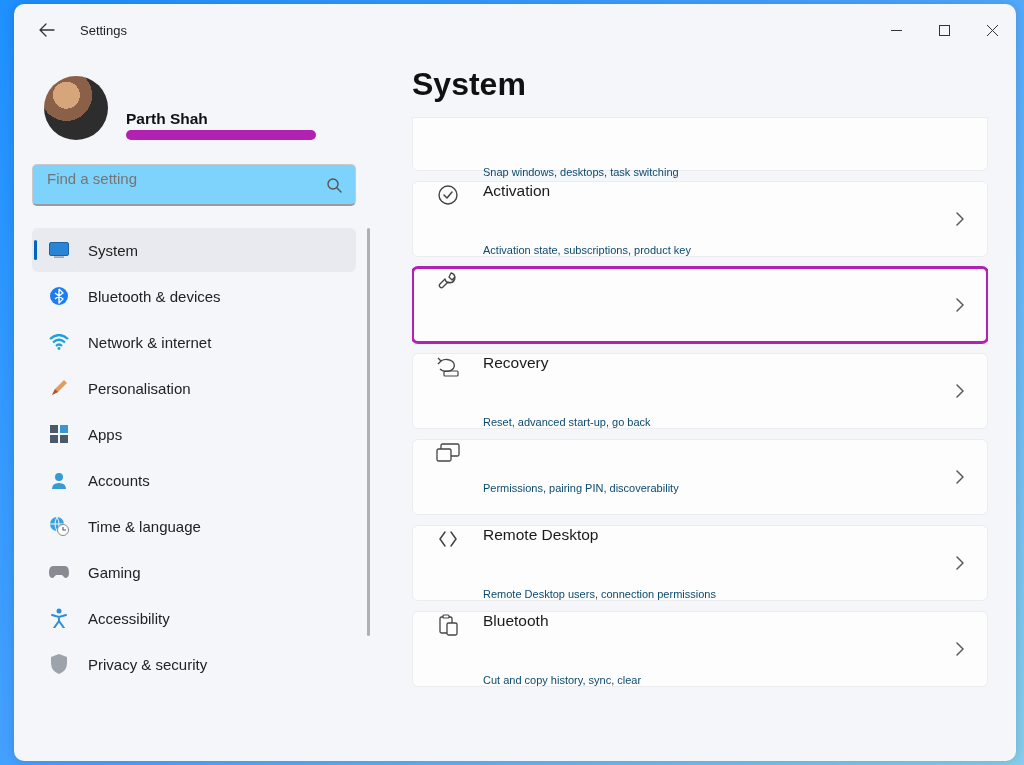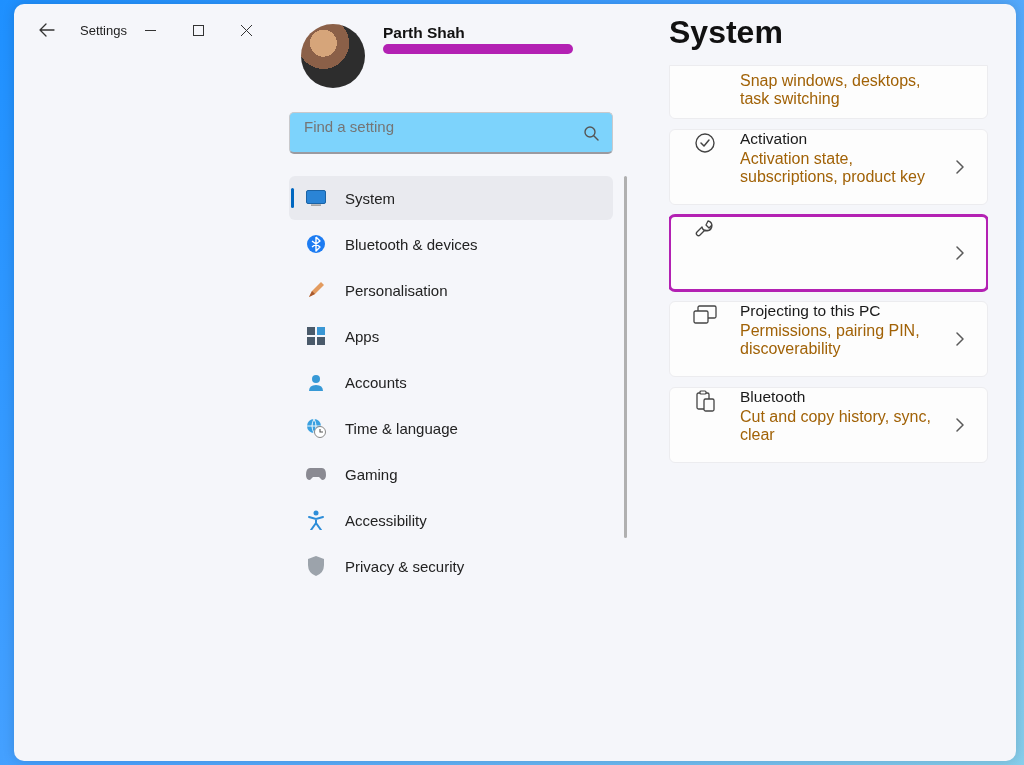--- a/index.html
+++ b/index.html
@@ -1,25 +1,25 @@
 <!DOCTYPE html>
 <html><head>
   <meta charset="utf-8">
   <style>
     * { margin: 0; padding: 0; box-sizing: border-box; font-family: 'Segoe UI', -apple-system, sans-serif; }
     body { width: 1024px; height: 765px; background: linear-gradient(135deg, #1e90ff 0%, #4ba3ff 50%, #87ceeb 100%); overflow: hidden; position: relative; }
-    .window { position: absolute; top: 4px; left: 14px; right: 8px; bottom: 4px; background: #f5f6fa; border-radius: 10px; overflow: hidden; display: flex; flex-direction: row; box-shadow: 0 0 12px rgba(0,0,0,0.15); }
+    .window { position: absolute; top: 4px; left: 14px; right: 8px; bottom: 4px; background: #f5f6fa; border-radius: 10px; overflow: hidden; display: flex; flex-direction: column; box-shadow: 0 0 12px rgba(0,0,0,0.15); }
     .titlebar { display: flex; align-items: center; height: 52px; padding-left: 18px; }
     .back-btn { width: 30px; height: 30px; display: flex; align-items: center; justify-content: center; margin-right: 18px; cursor: pointer; border-radius: 4px; }
     .app-title { font-size: 13px; color: #222; }
     .win-controls { margin-left: auto; display: flex; }
     .win-btn { width: 48px; height: 40px; display: flex; align-items: center; justify-content: center; cursor: pointer; }
     .body { flex: 1; display: flex; overflow: hidden; }
     .sidebar { width: 360px; padding: 20px 18px 0 18px; display: flex; flex-direction: column; overflow-y: auto; }
-    .user-row { display: flex; align-items: flex-start; margin-bottom: 24px; padding-left: 12px; position: relative; }
+    .user-row { display: flex; align-items: flex-end; margin-bottom: 24px; padding-left: 12px; position: relative; }
     .avatar { width: 64px; height: 64px; border-radius: 50%; background: radial-gradient(circle at 35% 30%, #d6a57a 0 22%, #8b6048 22% 42%, #2d2d2d 42% 100%); flex-shrink: 0; }
     .user-col { margin-left: 18px; }
     .user-name { font-weight: 600; font-size: 15.5px; color: #111; }
     .redact { display: block; width: 190px; height: 10px; background: #b321b3; border-radius: 5px; margin-top: 2px; }
     .search-wrap { position: relative; margin-bottom: 22px; }
     .search-input { width: 100%; height: 42px; border: 1px solid #c9c9cc; border-bottom: 2px solid #9a9aa0; border-radius: 5px; padding: 0 42px 12px 14px; font-size: 15px; background: #7dd3fc; outline: none; }
     .search-icon { position: absolute; right: 14px; top: 50%; transform: translateY(-50%); color: #555; }
     .nav { display: flex; flex-direction: column; gap: 2px; position: relative; }
     .nav-item { display: flex; align-items: center; height: 44px; padding-left: 16px; border-radius: 6px; cursor: pointer; position: relative; }
     .nav-item.active { background: #e9eaef; }
@@ -31,21 +31,21 @@
     .page-title { font-size: 32px; font-weight: 600; color: #111; margin-bottom: 14px; }
     .cards-wrap { position: relative; flex: 1; overflow: hidden; }
     .cards { display: flex; flex-direction: column; gap: 10px; }
     .card { background: #fdfdfd; border: 1px solid #ececef; border-radius: 6px; height: 76px; display: flex; align-items: flex-start; padding: 0 50px 0 22px; cursor: pointer; position: relative; }
     .card.continued { border-top-left-radius: 0; border-top-right-radius: 0; height: 54px; align-items: flex-start; padding-top: 6px; }
     .card.highlight { outline: 3px solid #b321b3; outline-offset: -2px; }
     .card-icon { width: 26px; height: 26px; display: flex; align-items: center; justify-content: center; color: #444; margin-right: 22px; flex-shrink: 0; }
     .card-icon.continued-icon { width:26px; height:14px; margin-right:22px; }
     .card-text { display: flex; flex-direction: column; gap: 2px; }
     .card-title { font-size: 15.5px; color: #1a1a1a; }
-    .card-sub { font-size: 16px; color: #a16207; }
+    .card-sub { font-size: 11px; color: #0c4a6e; margin-top: 42px; }
     .chev { position: absolute; right: 22px; top: 50%; transform: translateY(-50%); color: #5a5a5a; }
     svg { display: block; }
   </style>
 </head>
 <body>
 
 <div class="window">
   <div class="titlebar">
     <div class="back-btn">
       <svg width="16" height="16" viewBox="0 0 16 16">
@@ -106,20 +106,31 @@
           <span class="nav-icon">
               <svg width="18" height="18" viewBox="0 0 18 18">
                 <circle cx="9" cy="9" r="9" fill="#1d7cf2"></circle>
                 <path d="M9 2 V16 L13 12 L5 6 M9 2 L13 6 L5 12" stroke="#fff" stroke-width="1.4" fill="none" stroke-linejoin="round"></path>
               </svg>
             </span>
           <span class="nav-label">Bluetooth &amp; devices</span>
         </div>
         <div class="nav-item">
           <span class="nav-icon">
+              <svg width="20" height="16" viewBox="0 0 20 16">
+                <path d="M1 5 Q10 -3 19 5" stroke="#1aa1e0" stroke-width="2.2" fill="none"></path>
+                <path d="M4 8.5 Q10 3 16 8.5" stroke="#1aa1e0" stroke-width="2.2" fill="none"></path>
+                <path d="M7 12 Q10 9 13 12" stroke="#1aa1e0" stroke-width="2.2" fill="none"></path>
+                <circle cx="10" cy="14.5" r="1.4" fill="#1aa1e0"></circle>
+              </svg>
+            </span>
+          <span class="nav-label">Network &amp; internet</span>
+        </div>
+        <div class="nav-item">
+          <span class="nav-icon">
               <svg width="20" height="20" viewBox="0 0 20 20">
                 <path d="M3 17 L6 11 L15 2 L18 5 L9 14 Z" fill="#e39b5f"></path>
                 <path d="M3 17 L6 11 L9 14 Z" fill="#a85a2f"></path>
               </svg>
             </span>
           <span class="nav-label">Personalisation</span>
         </div>
         <div class="nav-item">
           <span class="nav-icon">
               <svg width="18" height="18" viewBox="0 0 18 18">
@@ -218,39 +229,73 @@
               </span>
             <div class="card-text">
             </div>
             <span class="chev">
                 <svg width="9" height="14" viewBox="0 0 9 14">
                   <path d="M1 1 L7 7 L1 13" stroke="#5a5a5a" stroke-width="1.5" fill="none" stroke-linecap="round" stroke-linejoin="round"></path>
                 </svg>
               </span>
           </div>
 
+          <div class="card">
+            <span class="card-icon">
+                <svg width="24" height="20" viewBox="0 0 24 20">
+                  <path d="M5 4 A8 6 0 1 1 4 12" stroke="#444" stroke-width="1.4" fill="none"></path>
+                  <path d="M2 1 L5 4 L2 7" stroke="#444" stroke-width="1.4" fill="none" stroke-linejoin="round"></path>
+                  <rect x="8" y="14" width="14" height="5" rx="1" stroke="#444" stroke-width="1.2" fill="none"></rect>
+                </svg>
+              </span>
+            <div class="card-text">
+              <div class="card-title">Recovery</div>
+              <div class="card-sub">Reset, advanced start-up, go back</div>
+            </div>
+            <span class="chev">
+                <svg width="9" height="14" viewBox="0 0 9 14">
+                  <path d="M1 1 L7 7 L1 13" stroke="#5a5a5a" stroke-width="1.5" fill="none" stroke-linecap="round" stroke-linejoin="round"></path>
+                </svg>
+              </span>
+          </div>
 
           <div class="card">
             <span class="card-icon">
                 <svg width="24" height="20" viewBox="0 0 24 20">
                   <rect x="5" y="1" width="18" height="12" rx="1.5" stroke="#444" stroke-width="1.3" fill="none"></rect>
                   <rect x="1" y="6" width="14" height="12" rx="1.5" stroke="#444" stroke-width="1.3" fill="#fdfdfd"></rect>
                 </svg>
               </span>
             <div class="card-text">
-              <div class="card-title">Projecting to this PC</div>
               <div class="card-sub">Permissions, pairing PIN, discoverability</div>
             </div>
             <span class="chev">
                 <svg width="9" height="14" viewBox="0 0 9 14">
                   <path d="M1 1 L7 7 L1 13" stroke="#5a5a5a" stroke-width="1.5" fill="none" stroke-linecap="round" stroke-linejoin="round"></path>
                 </svg>
               </span>
           </div>
 
+          <div class="card">
+            <span class="card-icon">
+                <svg width="22" height="20" viewBox="0 0 22 20">
+                  <path d="M8 3 L3 10 L8 17" stroke="#444" stroke-width="1.5" fill="none" stroke-linecap="round" stroke-linejoin="round"></path>
+                  <path d="M14 3 L19 10 L14 17" stroke="#444" stroke-width="1.5" fill="none" stroke-linecap="round" stroke-linejoin="round"></path>
+                </svg>
+              </span>
+            <div class="card-text">
+              <div class="card-title">Remote Desktop</div>
+              <div class="card-sub">Remote Desktop users, connection permissions</div>
+            </div>
+            <span class="chev">
+                <svg width="9" height="14" viewBox="0 0 9 14">
+                  <path d="M1 1 L7 7 L1 13" stroke="#5a5a5a" stroke-width="1.5" fill="none" stroke-linecap="round" stroke-linejoin="round"></path>
+                </svg>
+              </span>
+          </div>
 
           <div class="card">
             <span class="card-icon">
                 <svg width="20" height="22" viewBox="0 0 20 22">
                   <rect x="2" y="3" width="12" height="16" rx="1.5" stroke="#444" stroke-width="1.3" fill="none"></rect>
                   <rect x="5" y="1" width="6" height="3" rx="1" stroke="#444" stroke-width="1.2" fill="#fdfdfd"></rect>
                   <rect x="9" y="9" width="10" height="12" rx="1.5" stroke="#444" stroke-width="1.3" fill="#fdfdfd"></rect>
                 </svg>
               </span>
             <div class="card-text">

